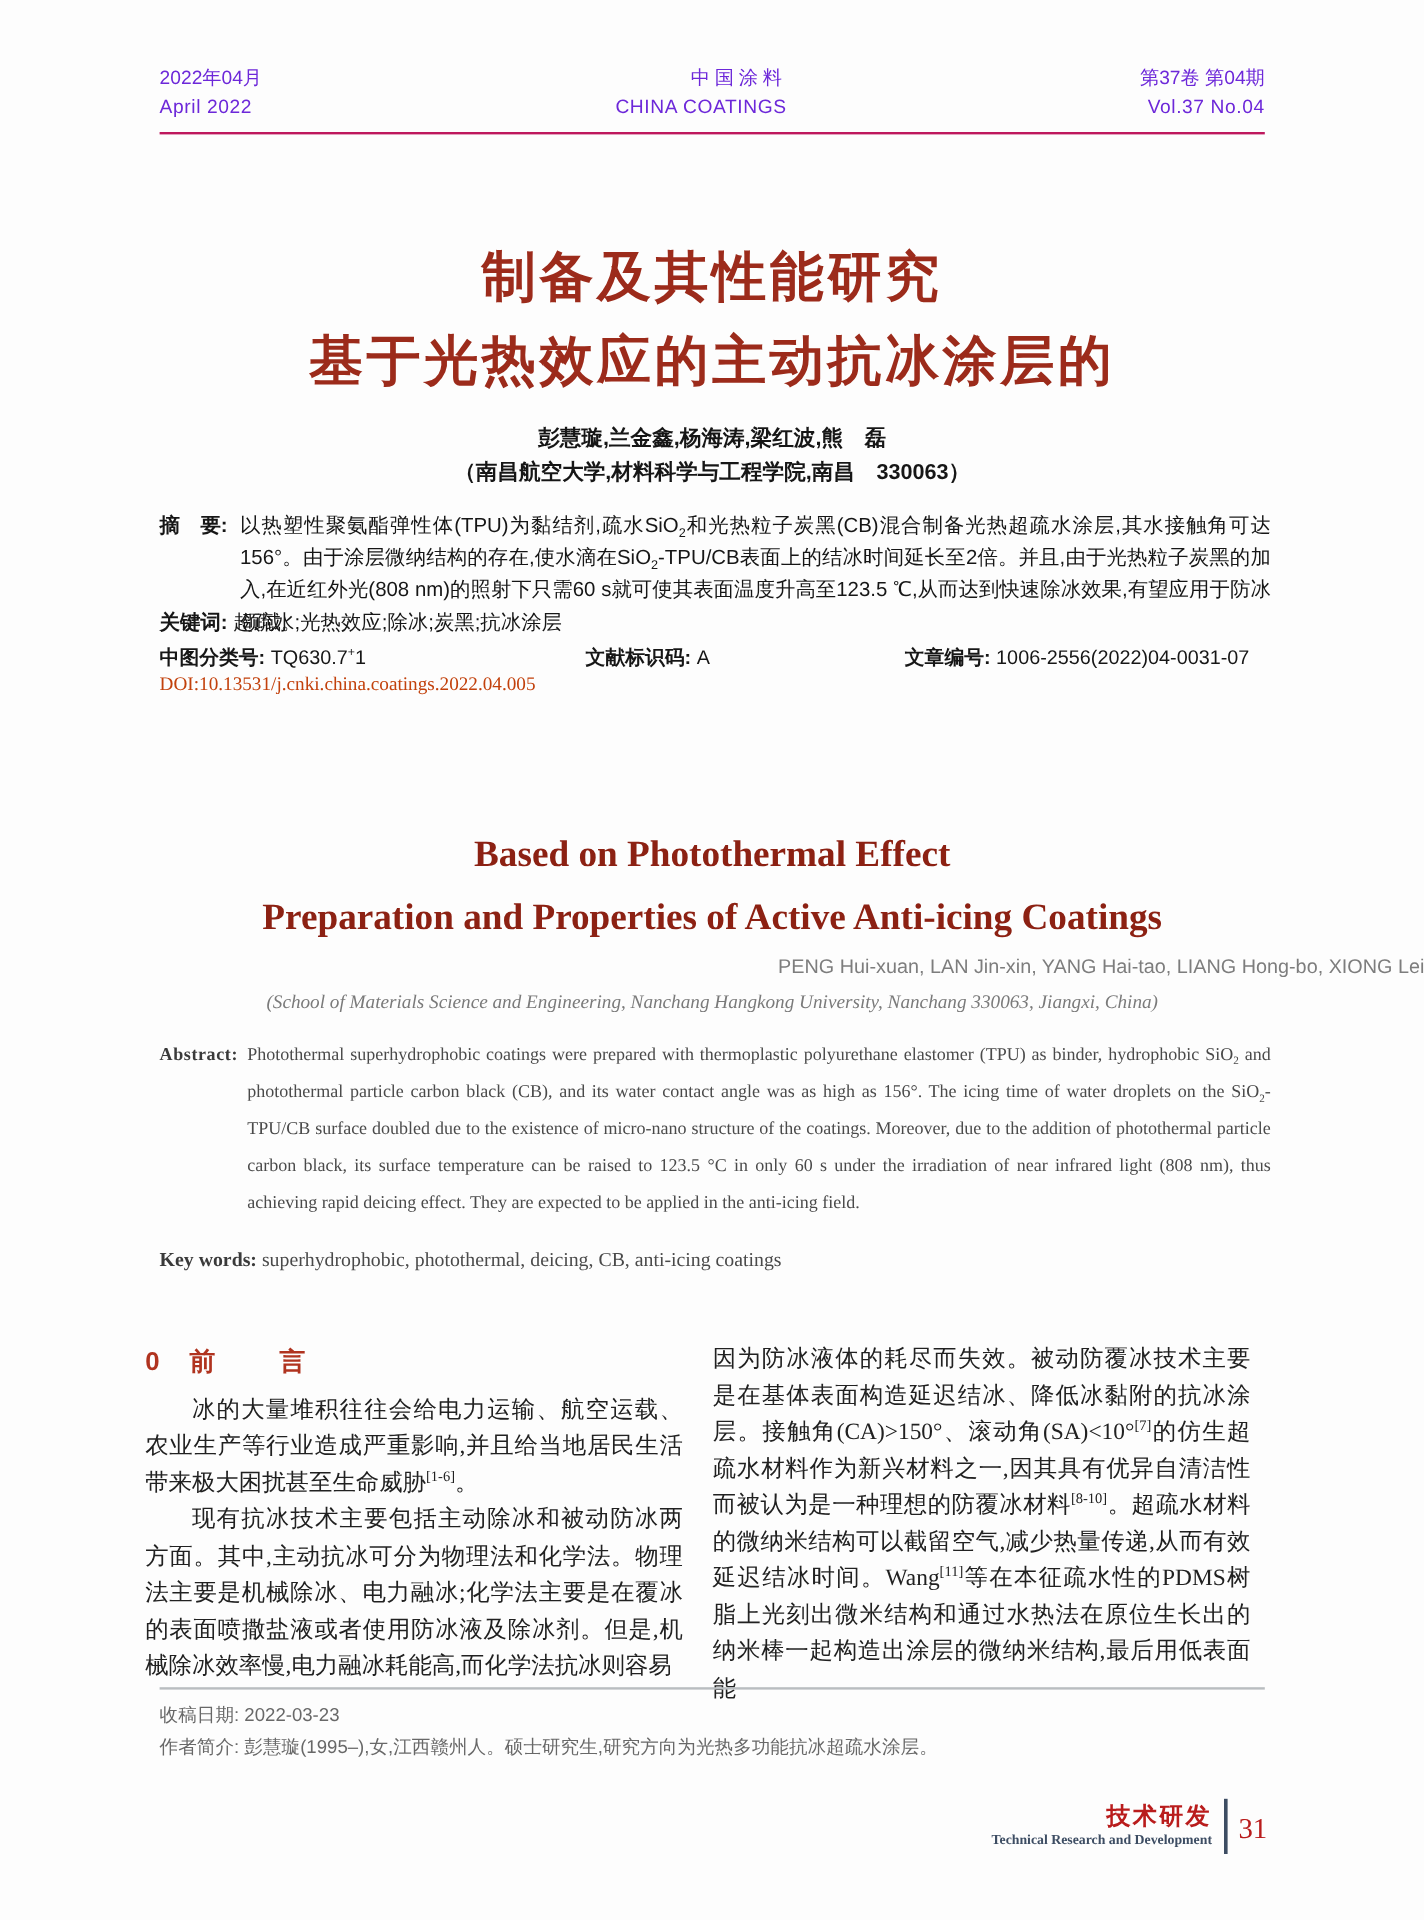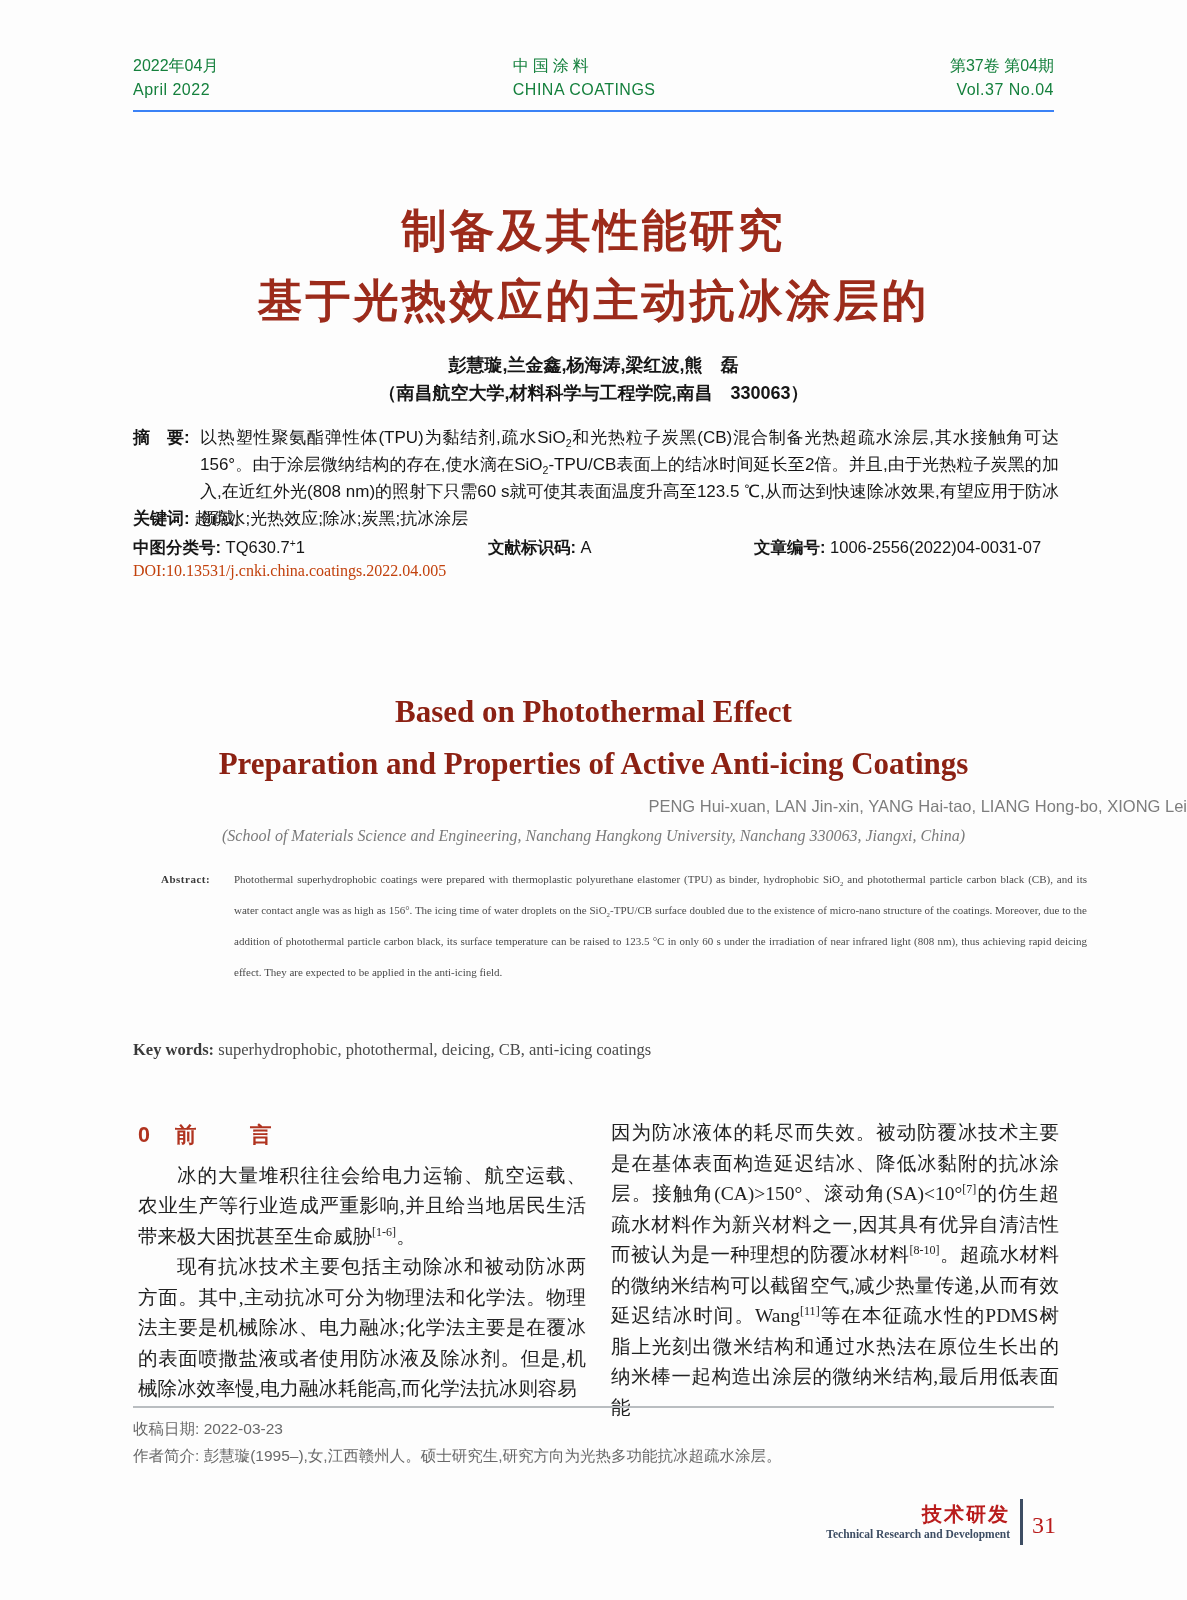--- a/index.html
+++ b/index.html
@@ -6,25 +6,25 @@
   html,body { background:#ffffff; }
   .page {
     position:relative; width:1187px; height:1600px; margin:0 auto;
     background:#fdfdfd; overflow:hidden;
     font-family:"Liberation Sans", sans-serif; color:#1f1f1f;
   }
   
   .journal-header {
     position:absolute; top:54px; left:133px; width:921px;
     display:flex; justify-content:space-between; align-items:flex-end;
-    color:#15803d; font-size:16px; line-height:24px;
-    padding-bottom:8px; border-bottom:2px solid #3b82f6;
+    color:#6d28d9; font-size:16px; line-height:24px;
+    padding-bottom:8px; border-bottom:2px solid #be185d;
   }
   .jh-col { white-space:nowrap; }
-  .jh-center { text-align:left; }
+  .jh-center { text-align:right; }
   .jh-right { text-align:right; }
   .jh-cn { letter-spacing:4px; }
   .jh-en { letter-spacing:0.5px; }
   
   .cn-title {
     position:absolute; top:196px; left:0; width:100%;
     text-align:center; color:#9c2b1b; font-weight:bold;
     font-size:45px; line-height:70px; letter-spacing:3px;
   }
   .authors-cn {
@@ -74,36 +74,35 @@
     text-align:right; font-size:16.5px; color:#7d7d7d;
   }
   .en-affil {
     position:absolute; top:827px; left:0; width:100%;
     text-align:center; font-family:"Liberation Serif", serif;
     font-style:italic; font-size:16px; color:#7a7a7a;
   }
   
   .abstract-en {
     position:absolute; top:864px; left:133px; width:926px;
-    font-family:"Liberation Serif", serif; font-size:11px;
+    font-family:"Liberation Serif", serif; font-size:15px;
     line-height:31px; color:#4a4a4a; text-align:justify;
     padding-left:73px;
-    margin-left:28px;
   }
   .abstract-en .blk-label {
     position:absolute; left:0; top:0; font-weight:bold; color:#3a3a3a; letter-spacing:0.5px;
   }
   .keywords-en {
     position:absolute; top:1040px; left:133px; width:921px;
     font-family:"Liberation Serif", serif; font-size:16.5px; color:#4a4a4a;
   }
   .keywords-en .inl-label { font-weight:bold; color:#3a3a3a; }
   
   .columns {
-    position:absolute; top:1118px; left:138px; width:921px;
+    position:absolute; top:1118px; left:121px; width:921px;
     display:flex; gap:25px;
     font-family:"Liberation Serif", serif; font-size:19.5px;
     line-height:30.5px; color:#212121;
   }
   .col { width:448px; text-align:justify; }
   .section-heading {
     color:#b0331f; font-weight:bold; font-size:21.5px;
     font-family:"Liberation Sans", sans-serif;
     margin:2px 0 10px 0; letter-spacing:1px;
   }

